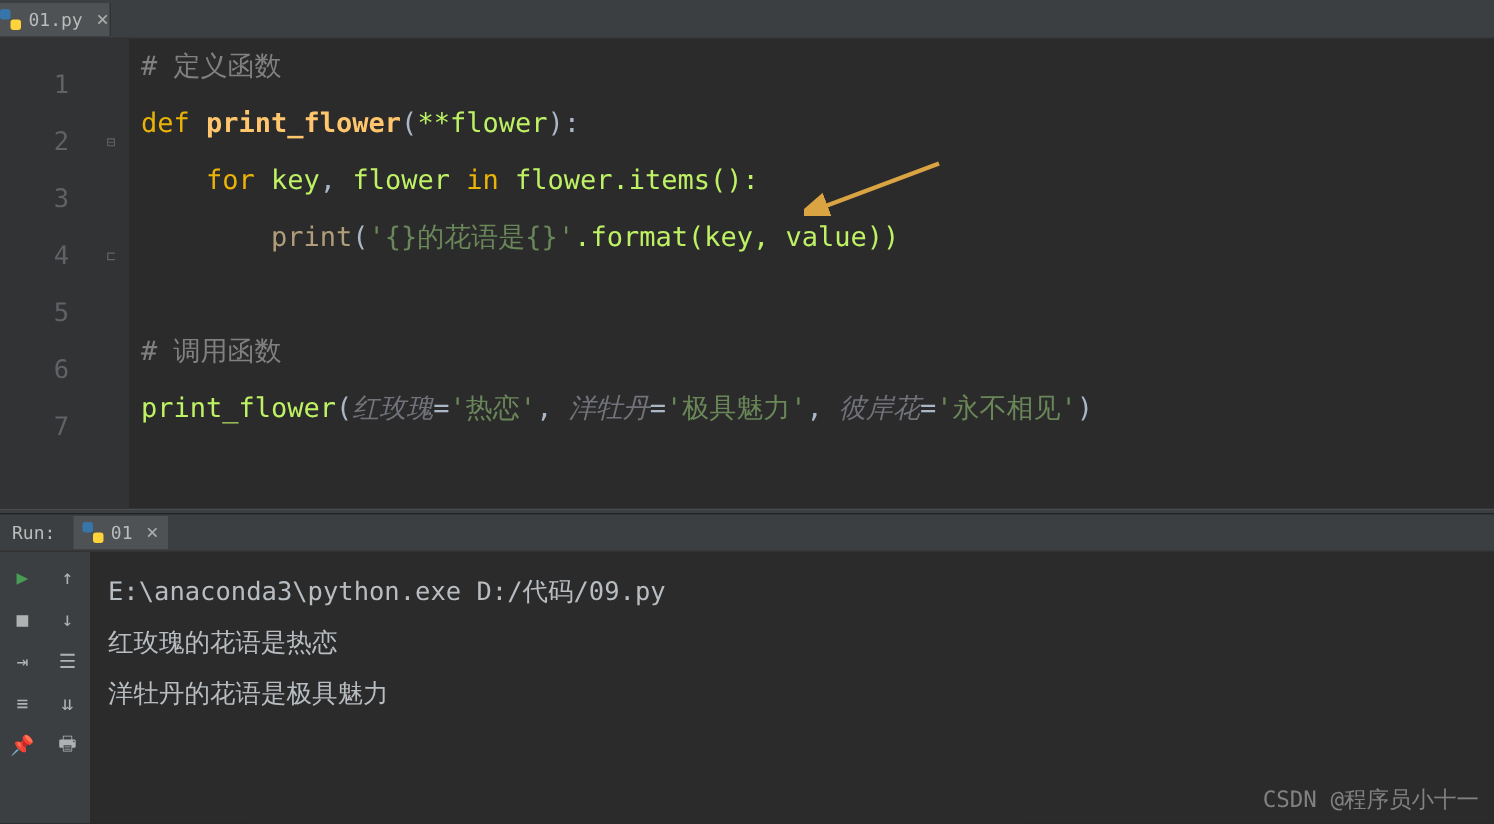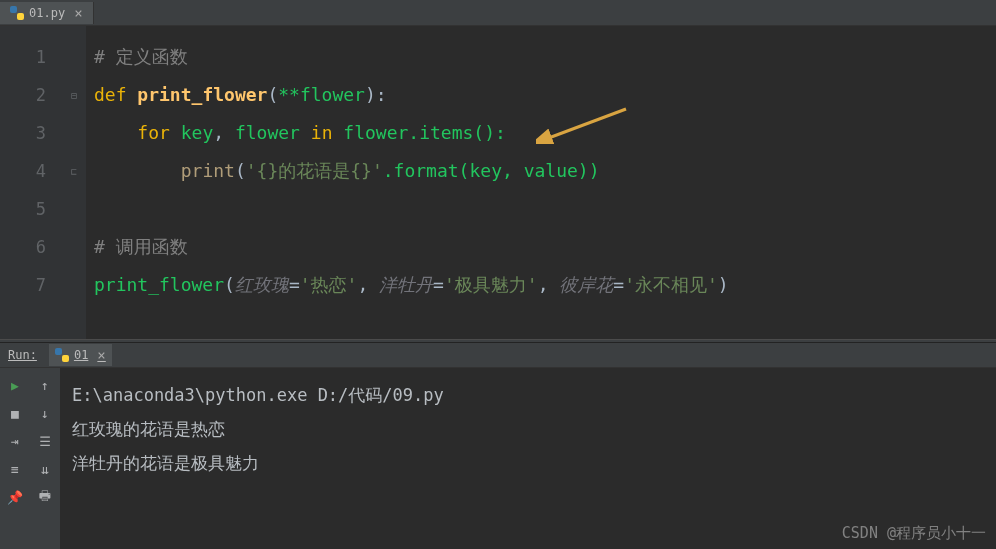--- a/index.html
+++ b/index.html
@@ -1,44 +1,44 @@
 <!DOCTYPE html>
 <html><head>
 <meta charset="utf-8">
 <style>
 * { margin: 0; padding: 0; box-sizing: border-box; }
 body { font-family: "Consolas", "Microsoft YaHei", monospace; background: #2b2b2b; color: #a9b7c6; width: 996px; height: 549px; overflow: hidden; position: relative; }
 
 .tab-bar { background: #3c3f41; height: 26px; display: flex; align-items: center; border-bottom: 1px solid #323232; }
-.tab { background: #4e5254; padding: 3px 10px; display: flex; align-items: center; gap: 5px; font-size: 12px; color: #bbbbbb; border-right: 1px solid #323232; }
+.tab { background: #4e5254; padding: 3px 0; display: flex; align-items: center; gap: 5px; font-size: 12px; color: #bbbbbb; border-right: 1px solid #323232; }
 .tab-close { color: #aaa; font-size: 14px; margin-left: 4px; }
 
 .editor { display: flex; background: #2b2b2b; height: 313px; position: relative; }
 .gutter { width: 62px; background: #313335; color: #606366; text-align: right; padding: 12px 16px 0 0; font-size: 17px; line-height: 38px; user-select: none; }
 .gutter-num { height: 38px; }
 .fold-col { width: 24px; background: #313335; padding-top: 12px; }
 .fold-mark { height: 38px; display: flex; align-items: center; justify-content: center; color: #606366; font-size: 10px; }
 
-.code { flex: 1; padding: 12px 8px 0 8px; font-size: 18px; line-height: 38px; position: relative; }
+.code { flex: 1; padding: 0 8px 0 8px; font-size: 18px; line-height: 38px; position: relative; }
 .code-line { height: 38px; white-space: pre; }
 .c-comment { color: #808080; }
 .c-keyword { color: #eab308; }
 .c-funcdef { color: #ffc66d; font-weight: bold; }
 .c-funccall { color: #b09d79; }
 .c-param { color: #72737a; font-style: italic; }
 .c-string { color: #6a8759; margin-top: 32px; }
 .c-punct { color: #a9b7c6; }
-.c-ident { color: #22c55e; }
+.c-ident { color: #bef264; }
 
 .annotation { position: absolute; top: 50px; left: 540px; color: #b89d66; font-size: 15px; }
 .arrow { position: absolute; top: 78px; left: 450px; }
 
 .divider { height: 4px; background: #3c3f41; border-top: 1px solid #4b4b4b; border-bottom: 1px solid #232323; }
 
-.run-bar { background: #3c3f41; height: 25px; display: flex; align-items: center; padding: 0 8px; font-size: 12px; color: #bbbbbb; border-bottom: 1px solid #323232; text-decoration: underline; }
+.run-bar { background: #3c3f41; height: 25px; display: flex; align-items: center; padding: 0 8px; font-size: 12px; color: #bbbbbb; border-bottom: 1px solid #323232; }
 .run-tab { margin-left: 12px; display: flex; align-items: center; gap: 5px; padding: 3px 6px; background: #4e5254; }
 
 .console { display: flex; background: #2b2b2b; height: 181px; }
 .console-tools { width: 30px; background: #3c3f41; display: flex; flex-direction: column; align-items: center; padding-top: 6px; gap: 6px; }
 .console-tools2 { width: 30px; background: #3c3f41; display: flex; flex-direction: column; align-items: center; padding-top: 6px; gap: 6px; }
 .tool-btn { width: 22px; height: 22px; display: flex; align-items: center; justify-content: center; color: #afb1b3; font-size: 13px; }
 .tool-play { color: #499c54; }
 .console-out { flex: 1; padding: 10px 12px; font-size: 17px; line-height: 34px; color: #b8bdc2; }
 .console-line { height: 34px; }
 

